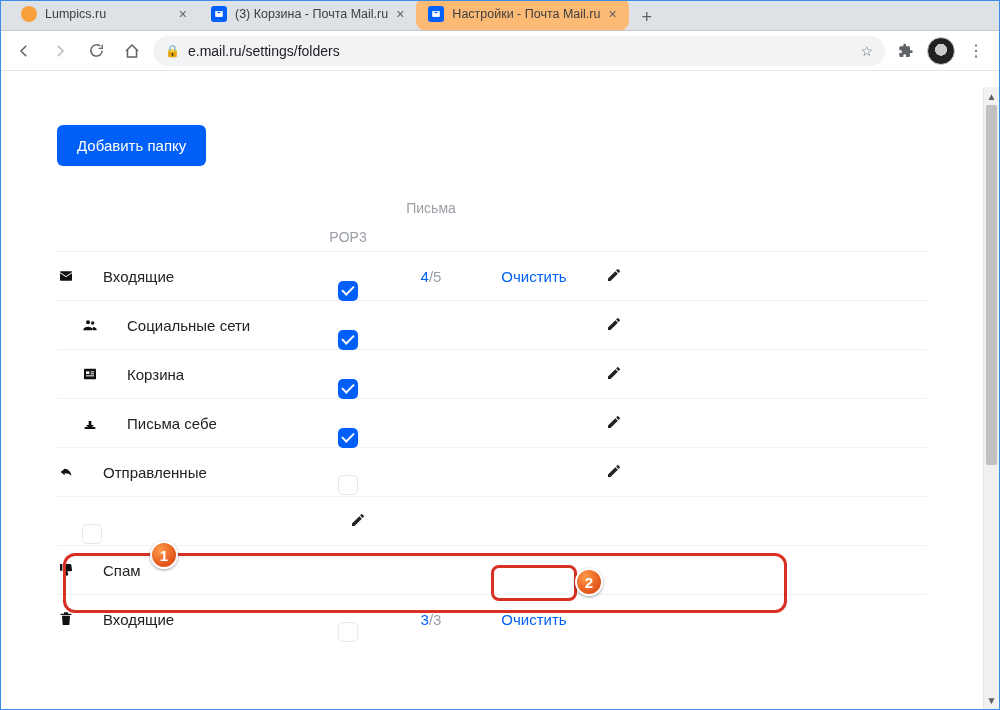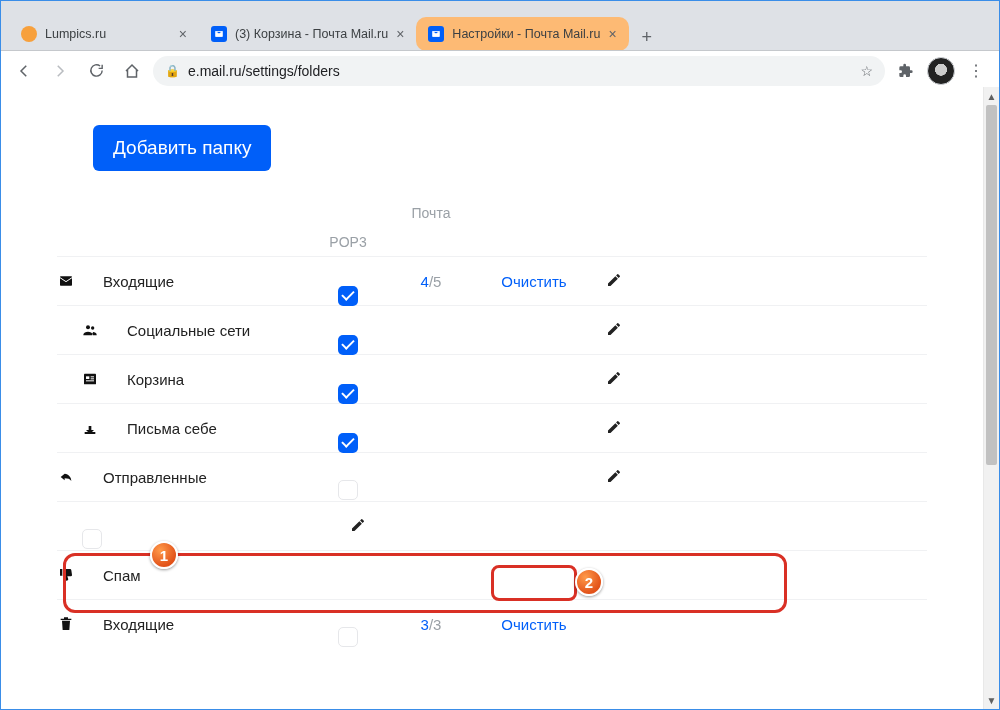--- a/index.html
+++ b/index.html
@@ -5,21 +5,21 @@
   * { box-sizing: border-box; margin: 0; padding: 0; }
   body { font-family: Arial, Helvetica, sans-serif; background: #fff; width: 1000px; height: 710px; overflow: hidden; border: 1px solid #3a8de8; position: relative; }
   .winctl { position: absolute; top: 0; right: 0; display: flex; }
   .winbtn { width: 46px; height: 30px; display: flex; align-items: center; justify-content: center; font-size: 14px; color: #333; }
   .winbtn.close { background: #e5492d; color: #fff; }
   .winbtn.min::before { content: ""; width: 10px; height: 2px; background: #333; display: block; }
   .winbtn.max::before { content: ""; width: 10px; height: 10px; border: 1.5px solid #333; display: block; }
   .winbtn.close::before { content: "✕"; font-size: 13px; }
 
   
-  .tabstrip { height: 50px; background: #dee1e6; display: flex; align-items: flex-end; padding-left: 8px; position: relative; }
+  .tabstrip { height: 30px; background: #dee1e6; display: flex; align-items: flex-end; padding-left: 8px; position: relative; }
   .tabstrip::after { content: ""; position: absolute; left: 0; right: 0; bottom: 0; border-bottom: 1px solid #c5c8cc; }
   .tab { display: flex; align-items: center; gap: 8px; padding: 0 12px; height: 34px; font-size: 12.5px; color: #3c4043; position: relative; border-radius: 8px 8px 0 0; min-width: 190px; max-width: 230px; }
   .tab.active { background: #fdba74; border-radius: 10px; }
   .tab .favico { width: 16px; height: 16px; border-radius: 50%; display: inline-flex; align-items: center; justify-content: center; font-size: 10px; }
   .tab .favico.orange { background: #f7a03c; }
   .tab .favico.blue { background: #005ff9; color: #fff; border-radius: 3px; }
   .tab .favico.blue svg { width: 10px; height: 10px; }
   .tab .title { flex: 1; white-space: nowrap; overflow: hidden; text-overflow: ellipsis; }
   .tab .tabclose { font-size: 14px; color: #5f6368; cursor: pointer; }
   .newtab { width: 28px; height: 28px; display: flex; align-items: center; justify-content: center; font-size: 18px; color: #5f6368; margin-left: 4px; }
@@ -36,21 +36,21 @@
   
   .viewport { position: absolute; top: 86px; left: 0; right: 0; bottom: 0; overflow: hidden; }
   .page { position: absolute; inset: 0 16px 0 0; background: #fff; overflow-y: auto; }
   .vscroll { position: absolute; top: 0; right: 0; bottom: 0; width: 16px; background: #f1f1f1; border-left: 1px solid #e8e8e8; }
   .vscroll .up, .vscroll .dn { height: 18px; display: flex; align-items: center; justify-content: center; color: #606060; font-size: 10px; }
   .vscroll .dn { position: absolute; bottom: 0; left: 0; right: 0; }
   .vscroll .thumb { position: absolute; left: 2px; right: 2px; top: 18px; height: 360px; background: #c1c1c1; border-radius: 2px; }
 
   .pageinner { padding: 38px 56px 10px 56px; }
 
-  .addbtn { background: #005ff9; color: #fff; border: none; padding: 12px 20px; font-size: 19px; border-radius: 6px; cursor: pointer; margin-left: 36px; }
+  .addbtn { background: #005ff9; color: #fff; border: none; padding: 12px 20px; font-size: 15px; border-radius: 6px; cursor: pointer; }
 
   .hdrrow { display: flex; margin-top: 34px; padding: 0 0 6px 0; }
   .col-name { width: 256px; }
   .col-pop { width: 70px; text-align: center; margin-top: 29px; }
   .col-letters { width: 96px; text-align: center; }
   .col-clear { width: 110px; text-align: center; }
   .col-edit { width: 50px; text-align: center; }
   .hdrrow .col-pop, .hdrrow .col-letters { color: #9aa0a6; font-size: 14px; }
 
   .row { display: flex; align-items: center; height: 49px; border-top: 1px solid #f0f1f3; font-size: 15px; color: #222; }
@@ -150,21 +150,21 @@
 </div>
 
 <div class="viewport">
   <div class="page">
     <div class="pageinner">
       <button class="addbtn">Добавить папку</button>
 
       <div class="hdrrow">
         <div class="col-name"></div>
         <div class="col-pop">POP3</div>
-        <div class="col-letters">Почта</div>
+        <div class="col-letters">Письма</div>
         <div class="col-clear"></div>
         <div class="col-edit"></div>
       </div>
 
       
       <div class="row">
         <div class="name col-name">
           <span class="ico">
               <svg width="16" height="16" viewBox="0 0 24 24">
                 <rect x="3" y="5" width="18" height="14" rx="1" fill="#111"></rect>

